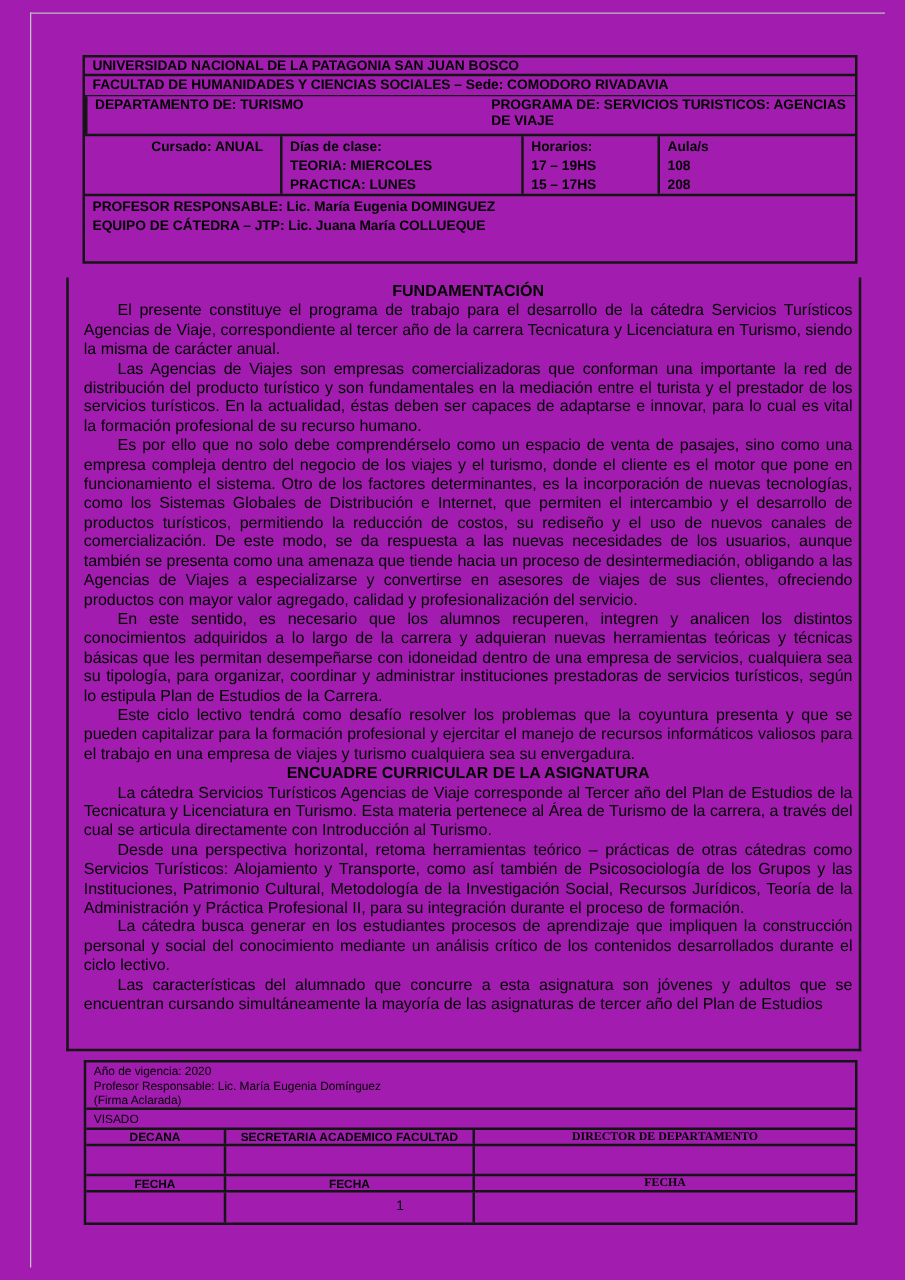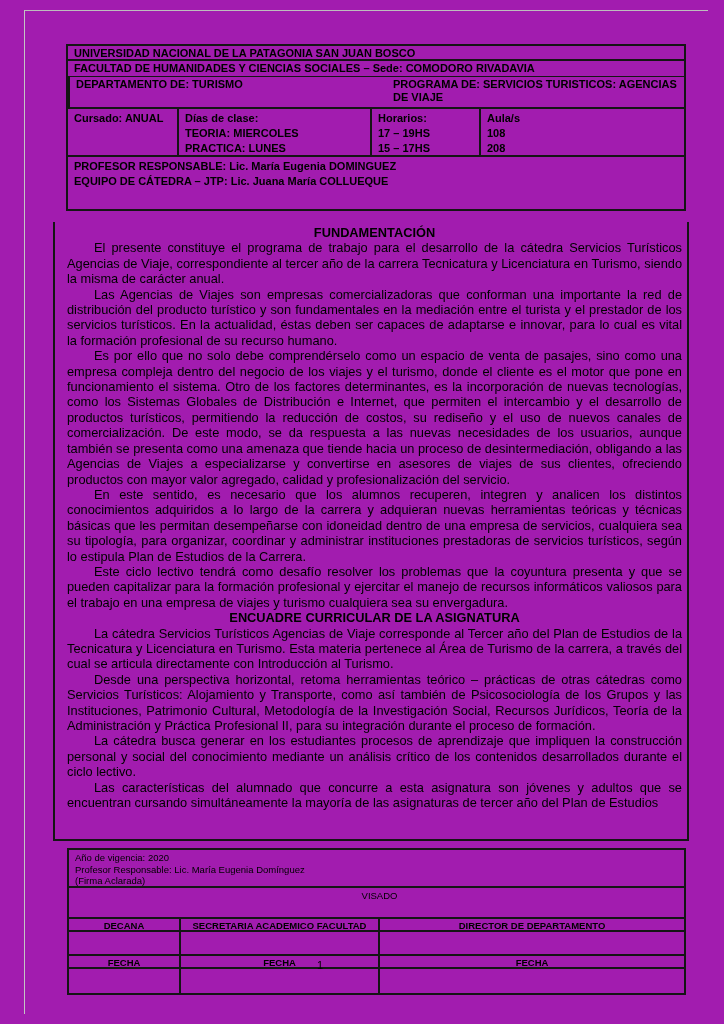--- a/index.html
+++ b/index.html
@@ -16,21 +16,21 @@
   .hdr-table{
     position:absolute;left:66px;top:44px;width:620px;
     border:2px solid #151515;box-sizing:border-box;
     font-weight:bold;font-size:11px;line-height:13px;
   }
   .hrow{border-bottom:2px solid #151515;box-sizing:border-box;}
   .hrow:last-child{border-bottom:none;}
   .hrow.r1{height:15px;padding:1px 0 0 6px;}
   .hrow.r2{height:16px;padding:1px 0 0 6px;border-bottom-width:1px;}
   .hrow.r3{height:32px;display:flex;}
-  .hrow.r4{height:48px;display:flex;}
+  .hrow.r4{height:48px;display:flex;padding-left:47px;}
   .hrow.r5{height:52px;padding:2px 0 0 6px;line-height:15px;}
   .r3 .cell{box-sizing:border-box;padding:1px 4px 0 6px;}
   .r3 .c-program{width:297px;}
   .r3 .c-dept{flex:1;border-left:2px solid #151515;}
   .r4 .cell{box-sizing:border-box;padding:2px 0 0 6px;line-height:15px;}
   .r4 .c1{width:109px;}
   .r4 .c2{width:193px;border-left:2px solid #151515;}
   .r4 .c3{width:109px;border-left:2px solid #151515;}
   .r4 .c4{flex:1;border-left:2px solid #151515;}
 
@@ -49,30 +49,30 @@
   }
 
   
   .ftr-table{
     position:absolute;left:67px;top:848px;width:619px;
     border:2px solid #151515;box-sizing:border-box;font-size:9.5px;line-height:11.5px;
   }
   .frow{border-bottom:2px solid #151515;box-sizing:border-box;}
   .frow:last-child{border-bottom:none;}
   .frow.fA{height:38px;padding:2px 0 0 6px;}
-  .frow.fB{height:31px;padding:2px 0 0 6px;text-align:center;}
+  .frow.fB{height:16px;padding:2px 0 0 6px;}
   .frow.fC{height:13px;}
   .frow.fD{height:24px;}
   .frow.fE{height:13px;}
   .frow.fF{height:24px;}
   .three-col{display:flex;}
   .three-col .fcell{box-sizing:border-box;text-align:center;font-weight:bold;padding-top:1px;}
   .three-col .fc1{width:110px;}
   .three-col .fc2{width:199px;border-left:2px solid #151515;}
-  .three-col .fc3{flex:1;border-left:2px solid #151515;}
+  .three-col .fc3{flex:1;border-left:2px solid #151515;font-family:Liberation Serif, serif;}
 
   .page-number{
     position:absolute;left:317px;top:959px;font-size:11px;font-weight:normal;
   }
 </style>
 </head>
 <body>
 
 <div class="page">
 

